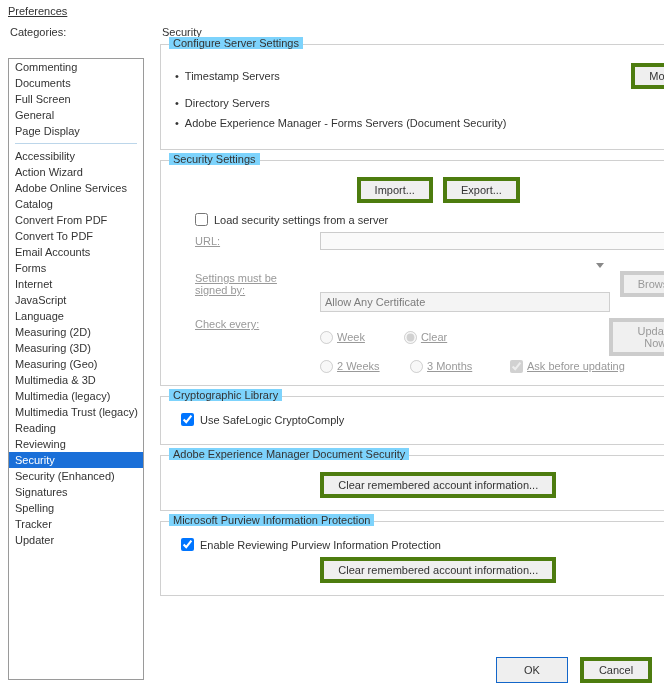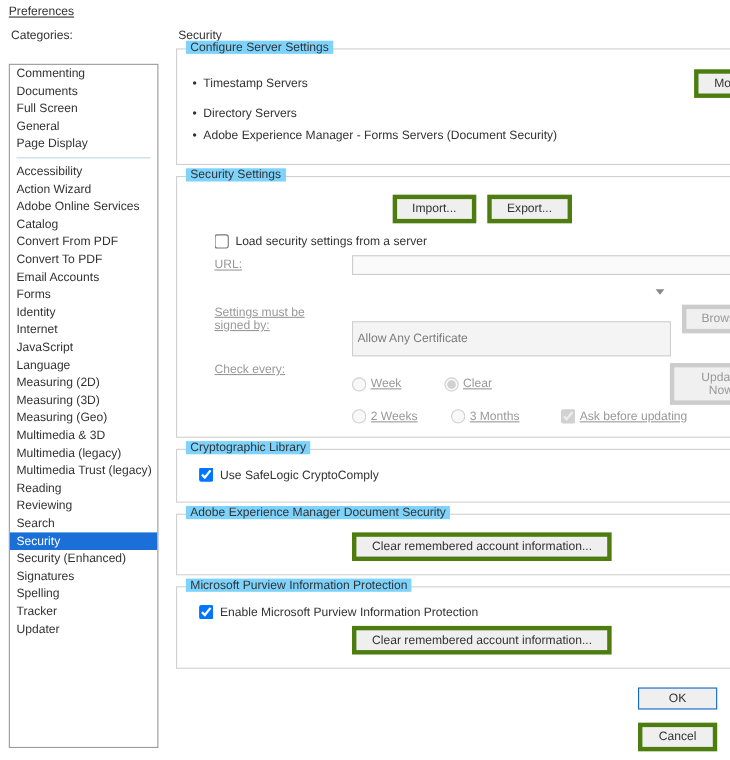--- a/index.html
+++ b/index.html
@@ -19,26 +19,26 @@
 .bullet-left { display: flex; gap: 6px; }
 .btn { border: 4px solid #4d7c0f; background: #efefef; padding: 3px 14px; min-width: 68px; text-align: center; cursor: pointer; }
 .btn-row { display: flex; gap: 10px; justify-content: center; margin: 6px 0 10px 0; }
 .chk-row { display: flex; align-items: center; gap: 6px; margin: 6px 0 6px 20px; }
 input[type=checkbox] { width: 13px; height: 13px; }
 input[type=radio] { width: 13px; height: 13px; }
 .muted { color: #999; text-decoration: underline; }
 .form-row { display: flex; align-items: center; gap: 10px; margin: 6px 0 6px 20px; }
 .lbl-fixed { width: 115px; text-align: left; }
 .url-input { flex:1; border:1px solid #ccc; background:#fafafa; height:18px; padding:0 4px; }
-select.sel { flex:1; border:1px solid #bbb; background:#f0f0f0; height:32px; padding:0 4px; appearance:none; color:#444;margin-top:36px; }
+select.sel { flex:1; border:1px solid #bbb; background:#f0f0f0; height:20px; padding:0 4px; appearance:none; color:#444;margin-top:36px; }
 .select-wrap { position:relative; flex:1; display:flex; }
 .select-wrap::after { content:""; position:absolute; right:6px; top:7px; width:0;height:0;border-left:4px solid transparent;border-right:4px solid transparent;border-top:5px solid #888; pointer-events:none;}
-.radio-cell { display:flex; align-items:center; gap:4px; }
+.radio-cell { display:flex; gap:4px; }
 .center-btn { display:flex; justify-content:center; margin-top:6px;}
-.footer-btns { position:absolute; bottom:8px; right:12px; display:flex; gap:12px;flex-direction:column; }
+.footer-btns { position:absolute; bottom:8px; right:12px; display:flex; gap:12px; }
 .btn.primary { border:1px solid #1366c9; }
 .left-col { display:flex; flex-direction:column; }
 .radio-row-wrap { display:flex; align-items:flex-start; gap:10px; margin:6px 0 0 20px;}
 .radio-lbl { width:115px; }
 .btn.disabled { color:#999; background:#f0f0f0; border-color:#ccc; cursor:default;}
 </style>
 </head>
 <body>
 
 <div class="window-title">Preferences</div>
@@ -54,33 +54,31 @@
         <div class="cat-item">Page Display</div>
         <hr class="cat-divider">
         <div class="cat-item">Accessibility</div>
         <div class="cat-item">Action Wizard</div>
         <div class="cat-item">Adobe Online Services</div>
         <div class="cat-item">Catalog</div>
         <div class="cat-item">Convert From PDF</div>
         <div class="cat-item">Convert To PDF</div>
         <div class="cat-item">Email Accounts</div>
         <div class="cat-item">Forms</div>
-        <div class="cat-item">Identity</div>
         <div class="cat-item">Internet</div>
         <div class="cat-item">JavaScript</div>
         <div class="cat-item">Language</div>
         <div class="cat-item">Measuring (2D)</div>
         <div class="cat-item">Measuring (3D)</div>
         <div class="cat-item">Measuring (Geo)</div>
         <div class="cat-item">Multimedia &amp; 3D</div>
         <div class="cat-item">Multimedia (legacy)</div>
         <div class="cat-item">Multimedia Trust (legacy)</div>
         <div class="cat-item">Reading</div>
         <div class="cat-item">Reviewing</div>
-        <div class="cat-item">Search</div>
         <div class="cat-item selected">Security</div>
         <div class="cat-item">Security (Enhanced)</div>
         <div class="cat-item">Signatures</div>
         <div class="cat-item">Spelling</div>
         <div class="cat-item">Tracker</div>
         <div class="cat-item">Updater</div>
       </div>
   </div>
 
   <div class="right-pane">
@@ -177,21 +175,21 @@
       <div class="group-title">Adobe Experience Manager Document Security</div>
       <div class="center-btn">
         <button class="btn" style="min-width:230px">Clear remembered account information...</button>
       </div>
     </div>
 
     <div class="groupbox">
       <div class="group-title">Microsoft Purview Information Protection</div>
       <div class="chk-row" style="margin-left:6px">
         <input type="checkbox" checked="" style="">
-        <span>Enable Microsoft Purview Information Protection</span>
+        <span>Enable Reviewing Purview Information Protection</span>
       </div>
       <div class="center-btn">
         <button class="btn" style="min-width:230px">Clear remembered account information...</button>
       </div>
     </div>
 
   </div>
 </div>
 
 <div class="footer-btns">

